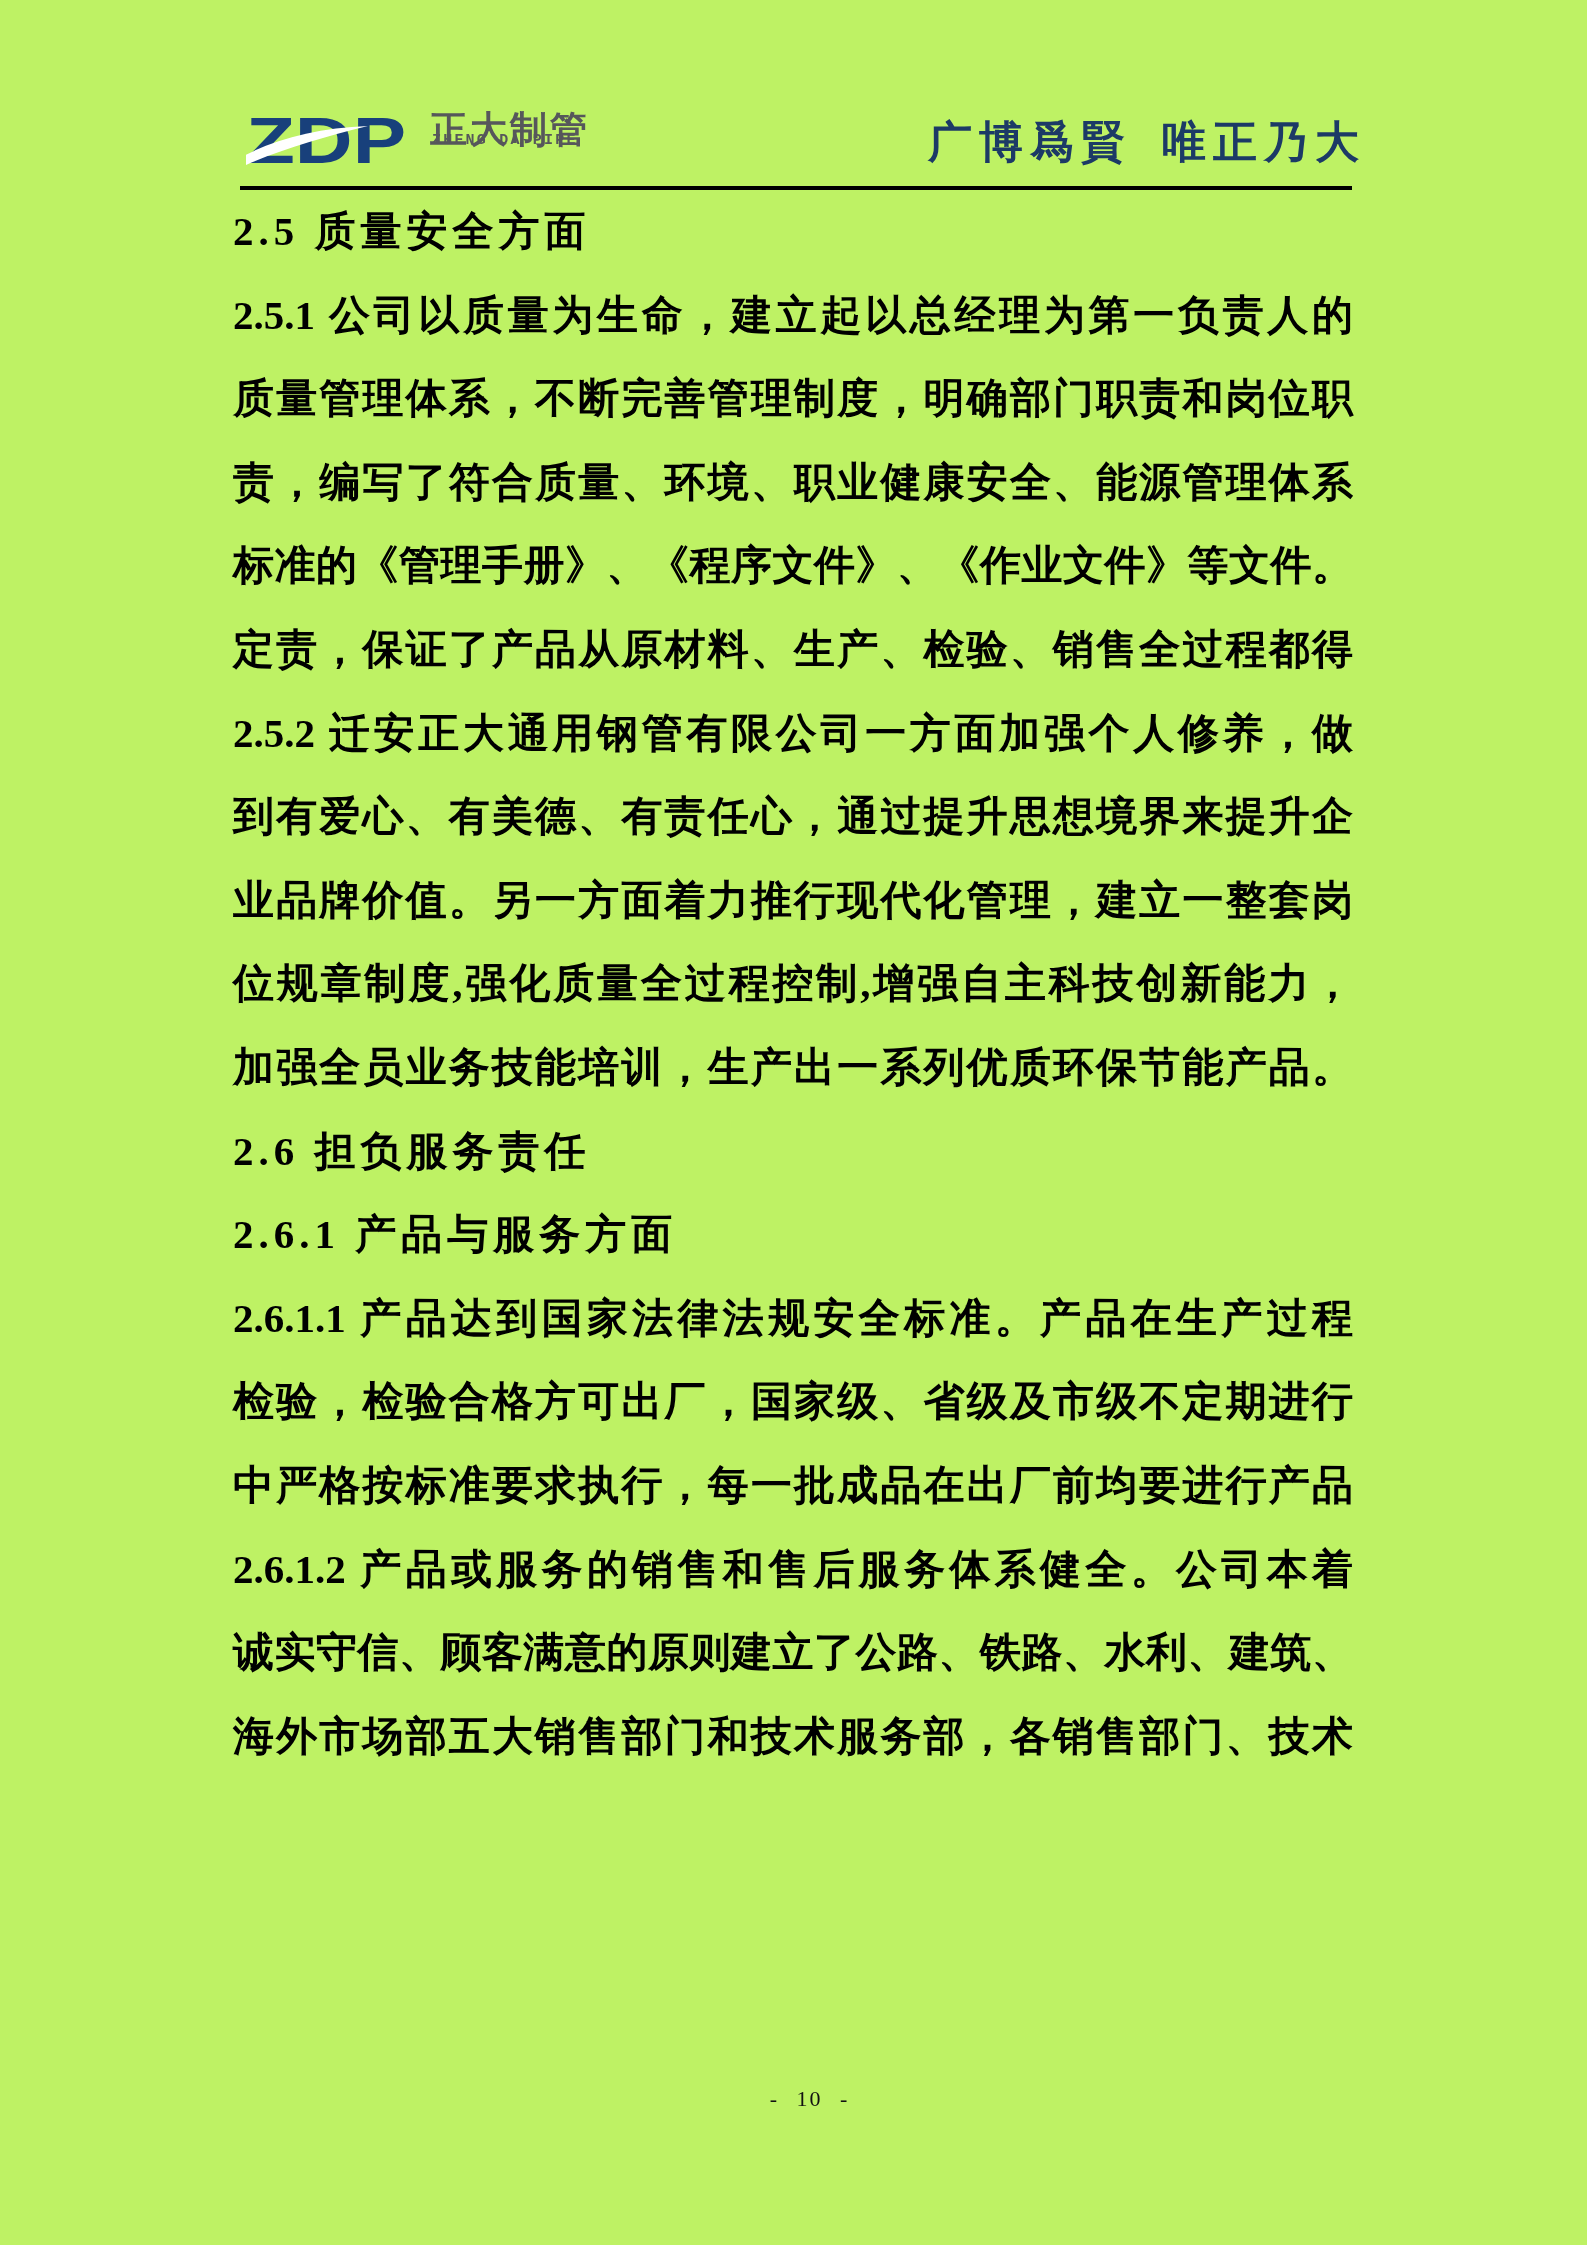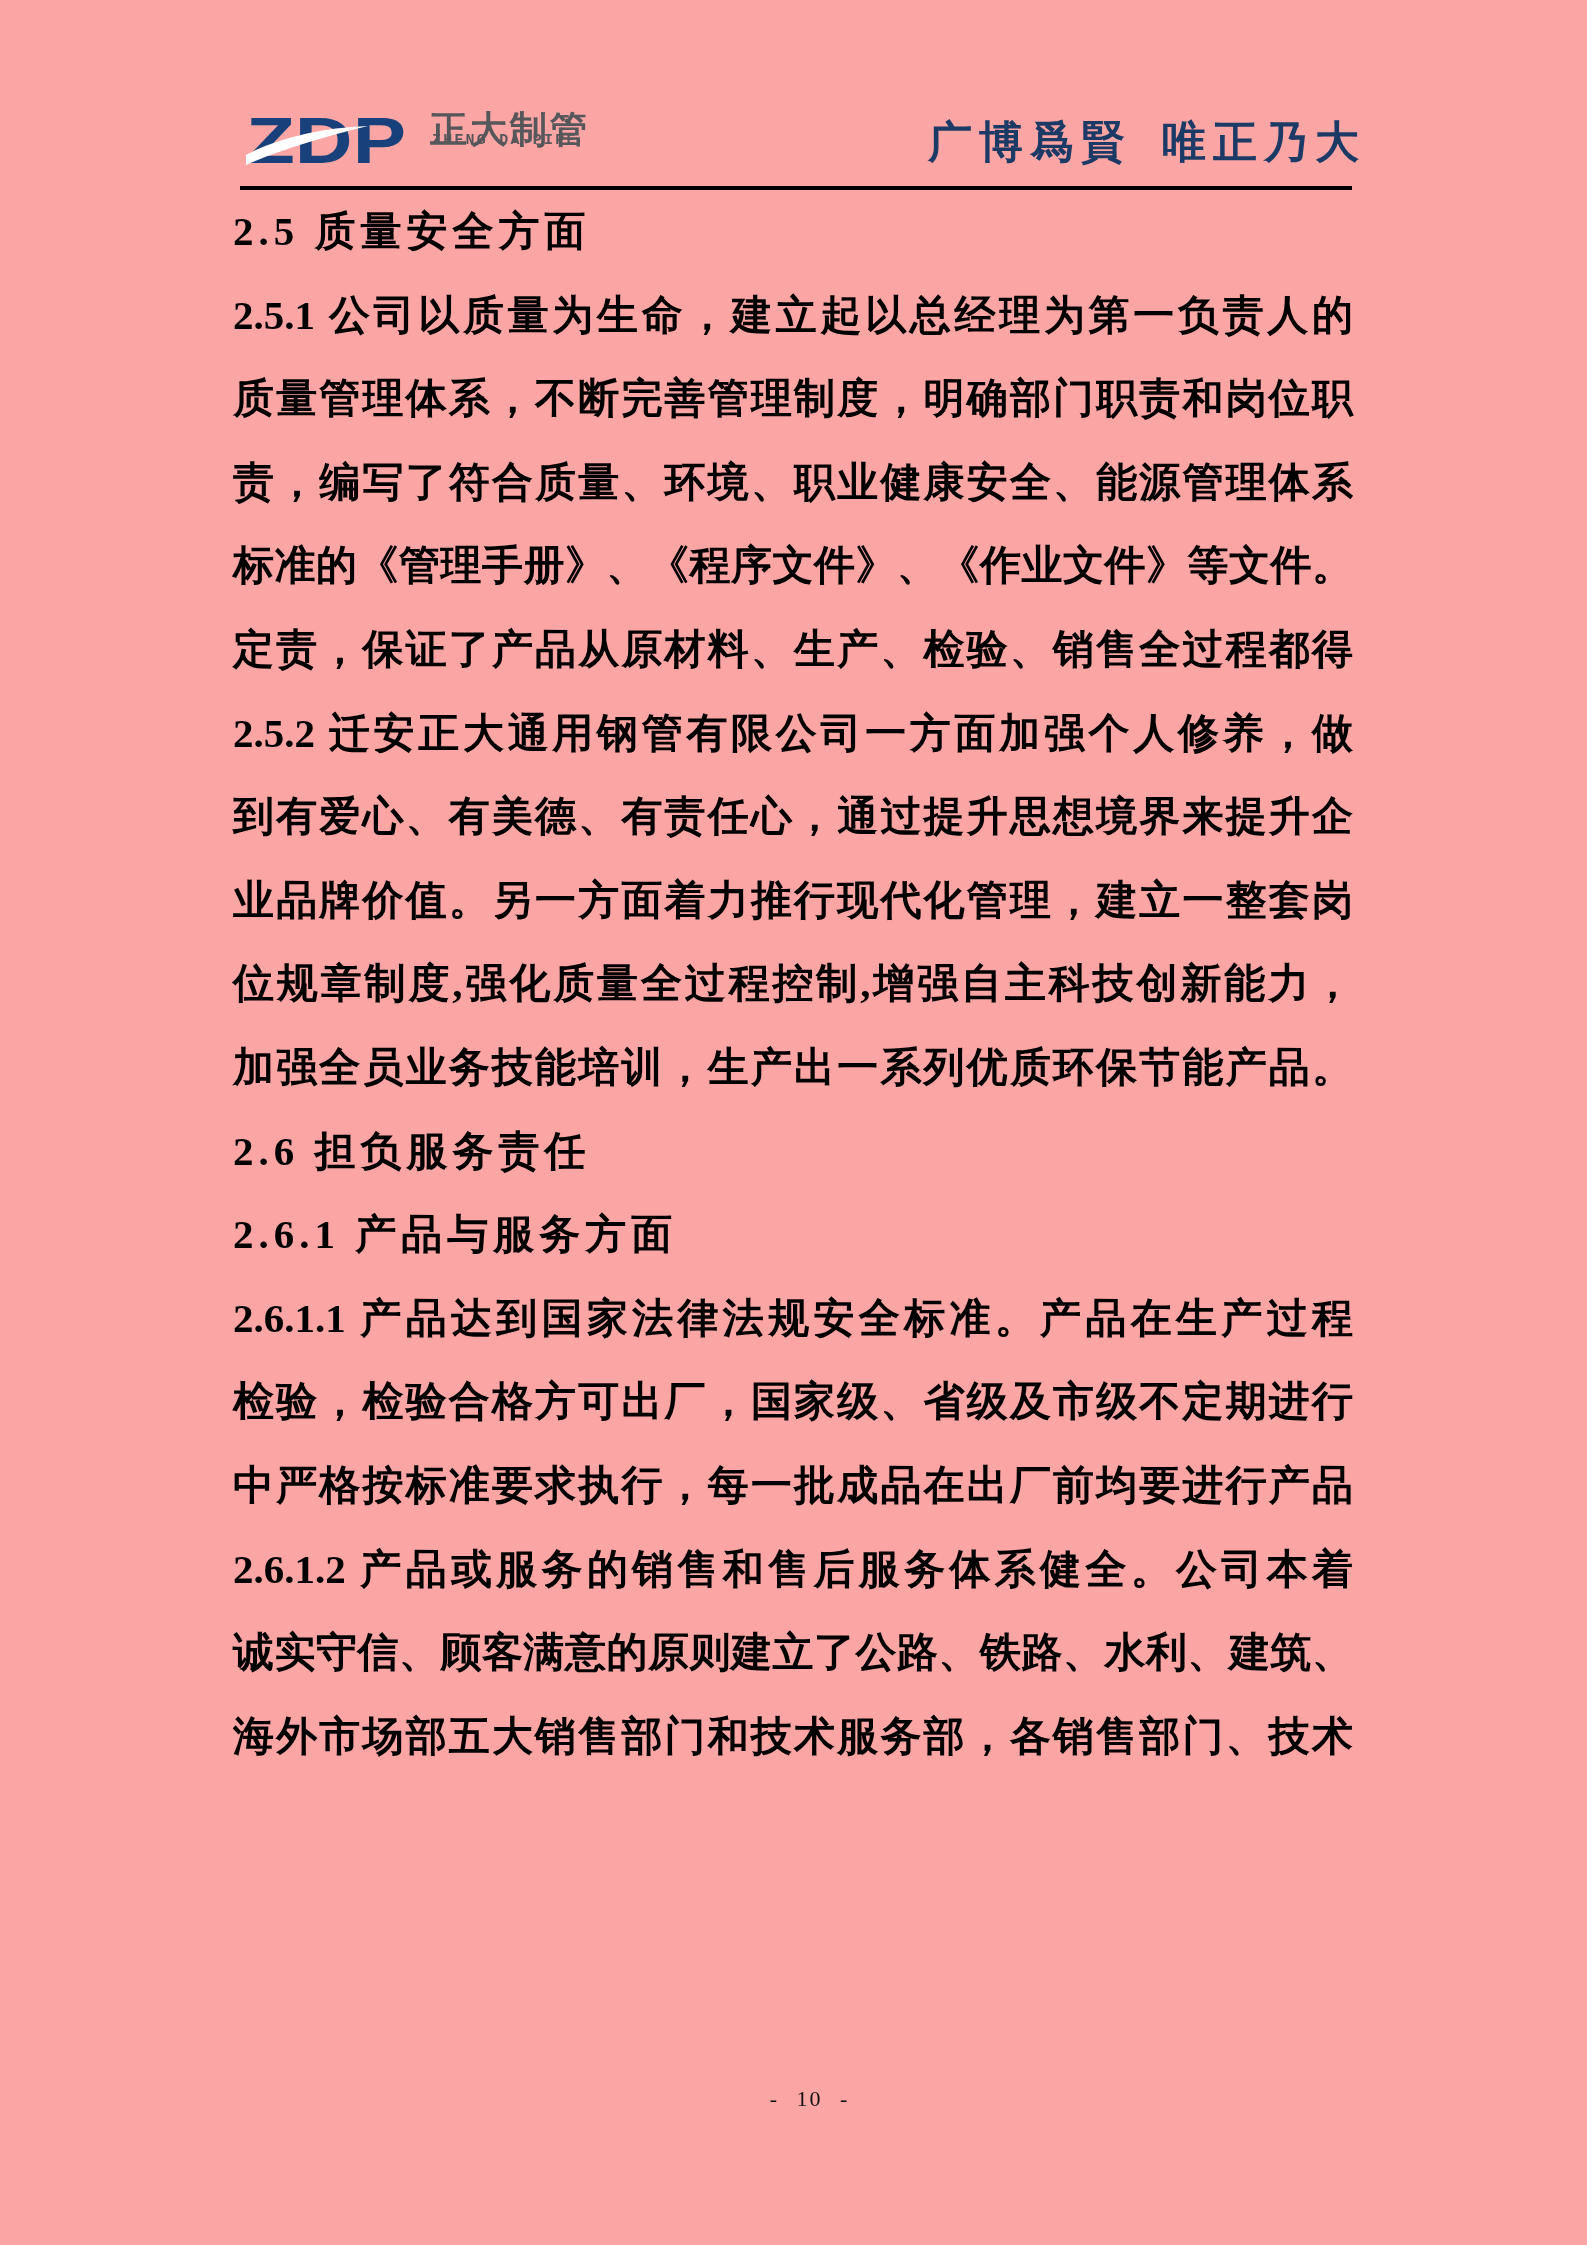--- a/index.html
+++ b/index.html
@@ -1,19 +1,19 @@
 <!DOCTYPE html>
 <html><head>
 <meta charset="utf-8">
 <style>
   html,body{margin:0;padding:0;background:#ffffff;}
   #page{
     position:relative;
     width:1587px;height:2245px;
-    background:#fca5a5;
+    background:#bef264;
     font-family:"Liberation Serif","DejaVu Serif",serif;
     overflow:hidden;
   }
   
   #logo-zdp{position:absolute;left:246px;top:110px;width:162px;height:62px;}
   #logo-cn{
     position:absolute;left:430px;top:110px;
     font-family:"Liberation Sans","DejaVu Sans",sans-serif;
     font-weight:bold;font-size:37px;line-height:40px;
     color:#56575b;letter-spacing:3px;white-space:nowrap;

